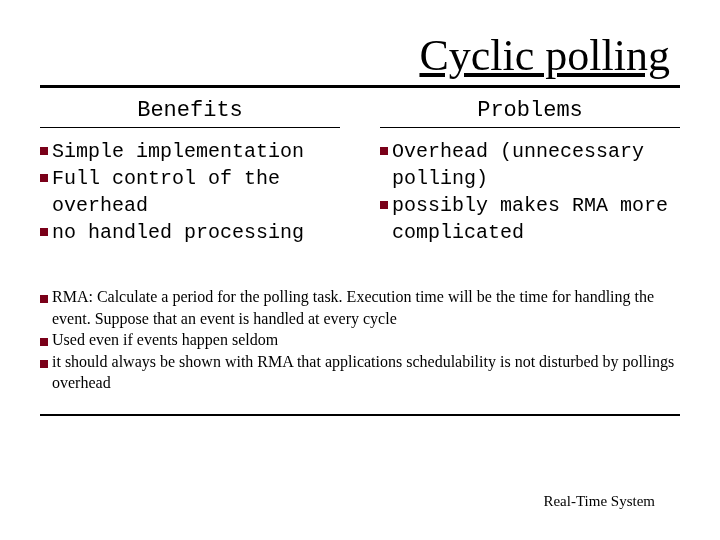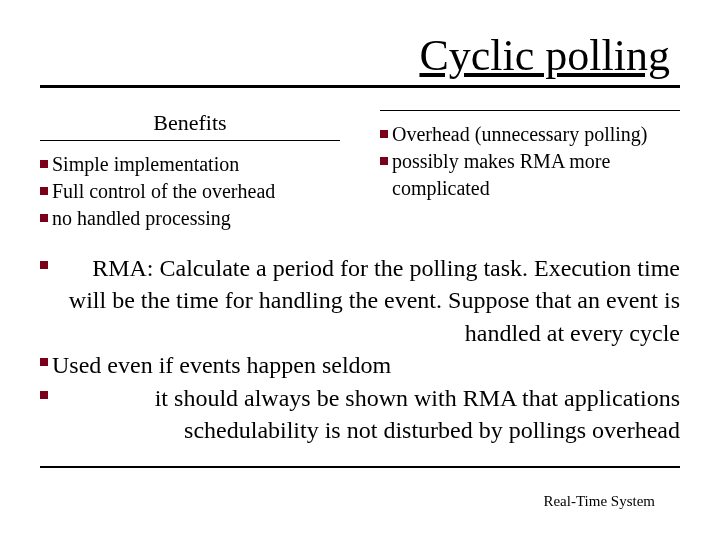--- a/index.html
+++ b/index.html
@@ -23,21 +23,22 @@
     padding-right: 10px;
   }
   .hr-thick {
     border: none;
     border-top: 3px solid #000;
     margin: 0;
   }
   .cols {
     display: flex;
     gap: 40px;
-    margin-top: 22px;
+    margin-top: 10px;
+    font-family: Liberation Mono, monospace;
   }
   .col { flex: 1; }
   .col-header {
     font-size: 22px;
     text-align: center;
     margin-bottom: 4px;
   }
   .col-sep {
     border: none;
     border-top: 1.5px solid #000;
@@ -48,24 +49,23 @@
   .sq {
     display: inline-block;
     width: 8px;
     height: 8px;
     background: #7a0019;
     margin-top: 9px;
     margin-right: 4px;
     flex-shrink: 0;
   }
   .notes {
-    margin-top: 20px;
-    font-size: 24px;
+    margin-top: 40px;
+    font-size: 16px;
     line-height: 1.35;
-    text-align: right;
   }
   .footer-line {
     border: none;
     border-top: 2px solid #000;
     margin-top: 20px;
   }
   .footer {
     position: absolute;
     bottom: 30px;
     left: 0;
@@ -97,20 +97,21 @@
             <span class="sq"></span>
             <span>Full control of the overhead</span>
           </div>
         <div class="bullet">
             <span class="sq"></span>
             <span>no handled processing</span>
           </div>
       </div>
     </div>
     <div class="col">
+      <div class="col-header">Problems</div>
       <hr class="col-sep">
       <div class="bullets">
         <div class="bullet">
             <span class="sq"></span>
             <span>Overhead (unnecessary polling)</span>
           </div>
         <div class="bullet">
             <span class="sq"></span>
             <span>possibly makes RMA more complicated</span>
           </div>

